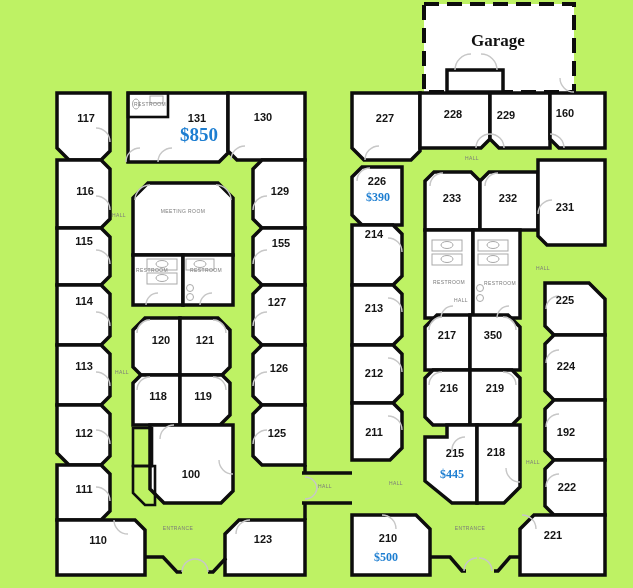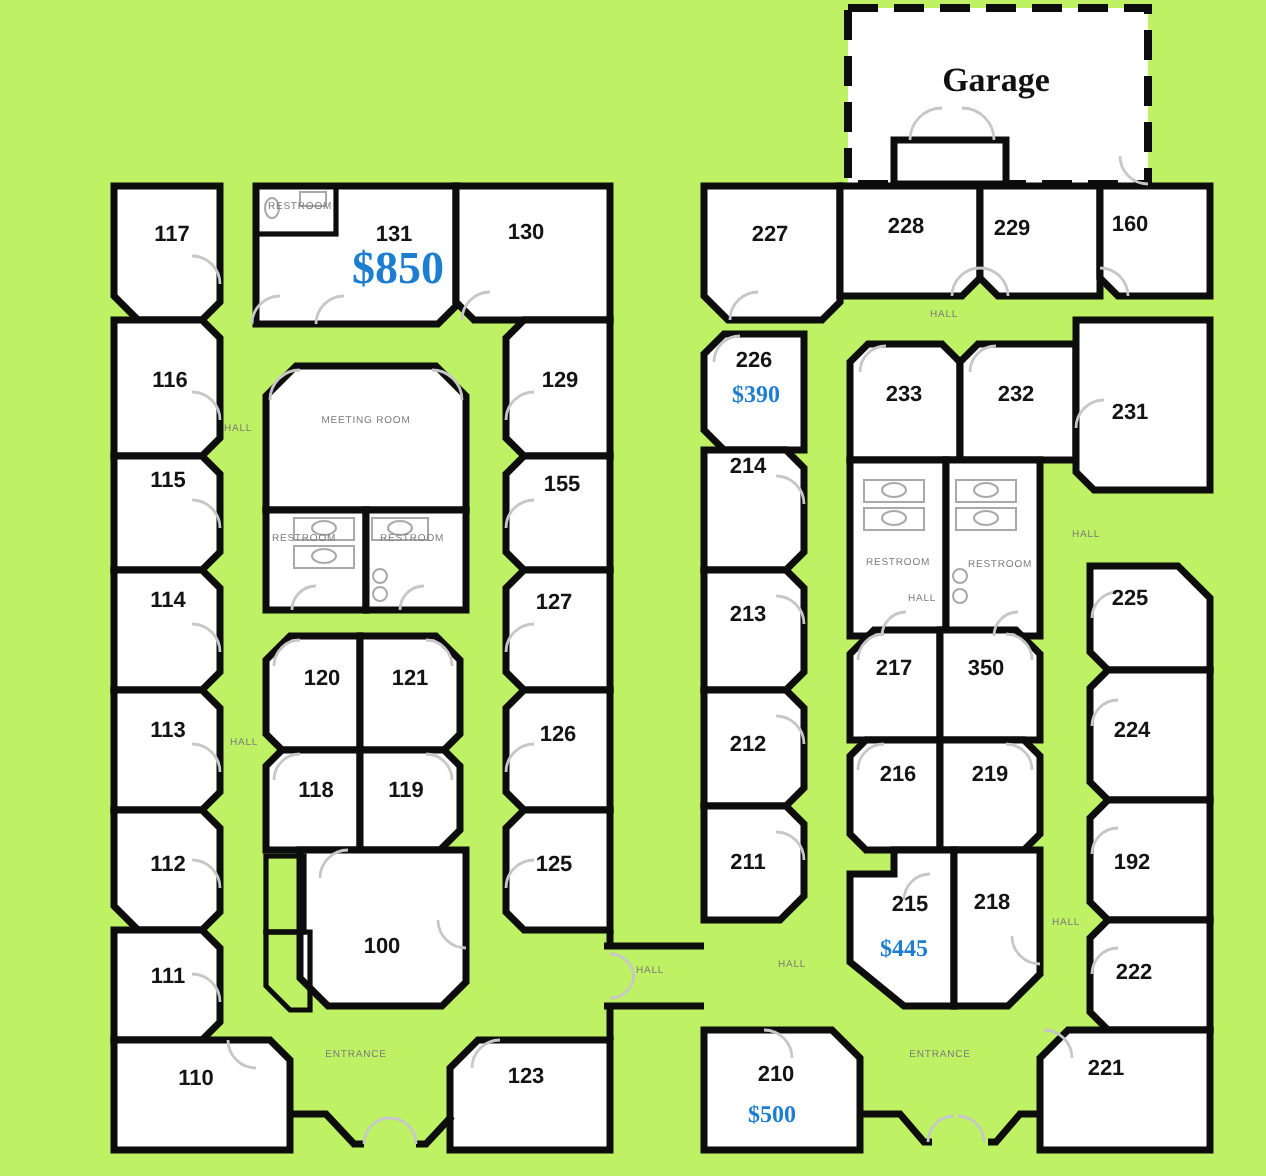--- a/index.html
+++ b/index.html
@@ -2,21 +2,21 @@
 <html><head>
 <meta charset="utf-8">
 <style>
   html,body{margin:0;padding:0;background:#ffffff;}
   .plan{position:relative;width:633px;height:588px;background:#bef264;overflow:hidden;
         font-family:"Liberation Sans",sans-serif;}
   .plan svg{position:absolute;left:0;top:0;}
   .lbl{position:absolute;transform:translate(-50%,-50%);font-weight:bold;color:#141414;
        font-size:11px;white-space:nowrap;line-height:1;}
   .price{font-family:"Liberation Serif",serif;font-weight:bold;font-size:12px;color:#1d7ed1;}
-  .big-price{font-size:23px;}
+  .big-price{font-size:19px;}
   .tiny{font-size:5px;font-weight:normal;color:#7a7a7a;letter-spacing:.4px;}
   .garage-lbl{font-family:"Liberation Serif",serif;font-size:17px;font-weight:bold;color:#111;}
   .room-shape{fill:#ffffff;stroke:#0d0d0d;stroke-width:3.5;stroke-linejoin:miter;}
   .inner-wall{fill:none;stroke:#0d0d0d;stroke-width:2.6;}
   .xwall{fill:none;stroke:#0d0d0d;stroke-width:3.5;}
   .garage-wall{fill:#ffffff;stroke:#0d0d0d;stroke-width:4;stroke-dasharray:15 8;}
   .door{fill:none;stroke:#c7c7c7;stroke-width:1.4;}
   .fixture{fill:none;stroke:#a9a9a9;stroke-width:1;}
 </style>
 </head>

